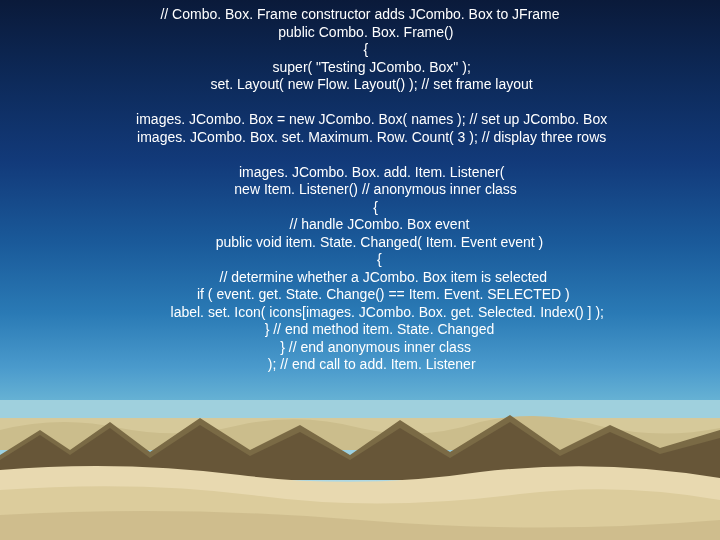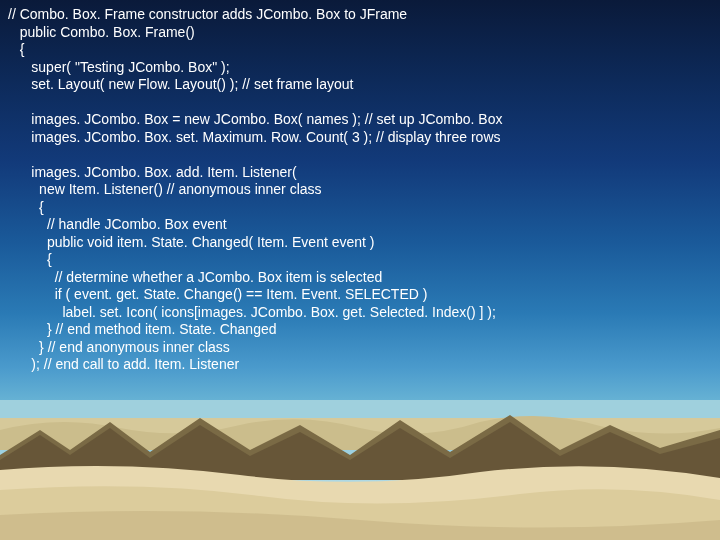--- a/index.html
+++ b/index.html
@@ -37,20 +37,21 @@
   .code {
     position: absolute;
     top: 6px;
     left: 8px;
     right: 8px;
     color: #ffffff;
     font-size: 14px;
     line-height: 1.25;
     white-space: pre;
     font-family: Arial, Helvetica, sans-serif;
+    text-align: center;
   }
 </style>
 </head>
 <body>
 
 <div class="slide">
 
   <div class="code"><span>// Combo. Box. Frame constructor adds JCombo. Box to JFrame</span>
 <span>   public Combo. Box. Frame()</span>
 <span>   {</span>

